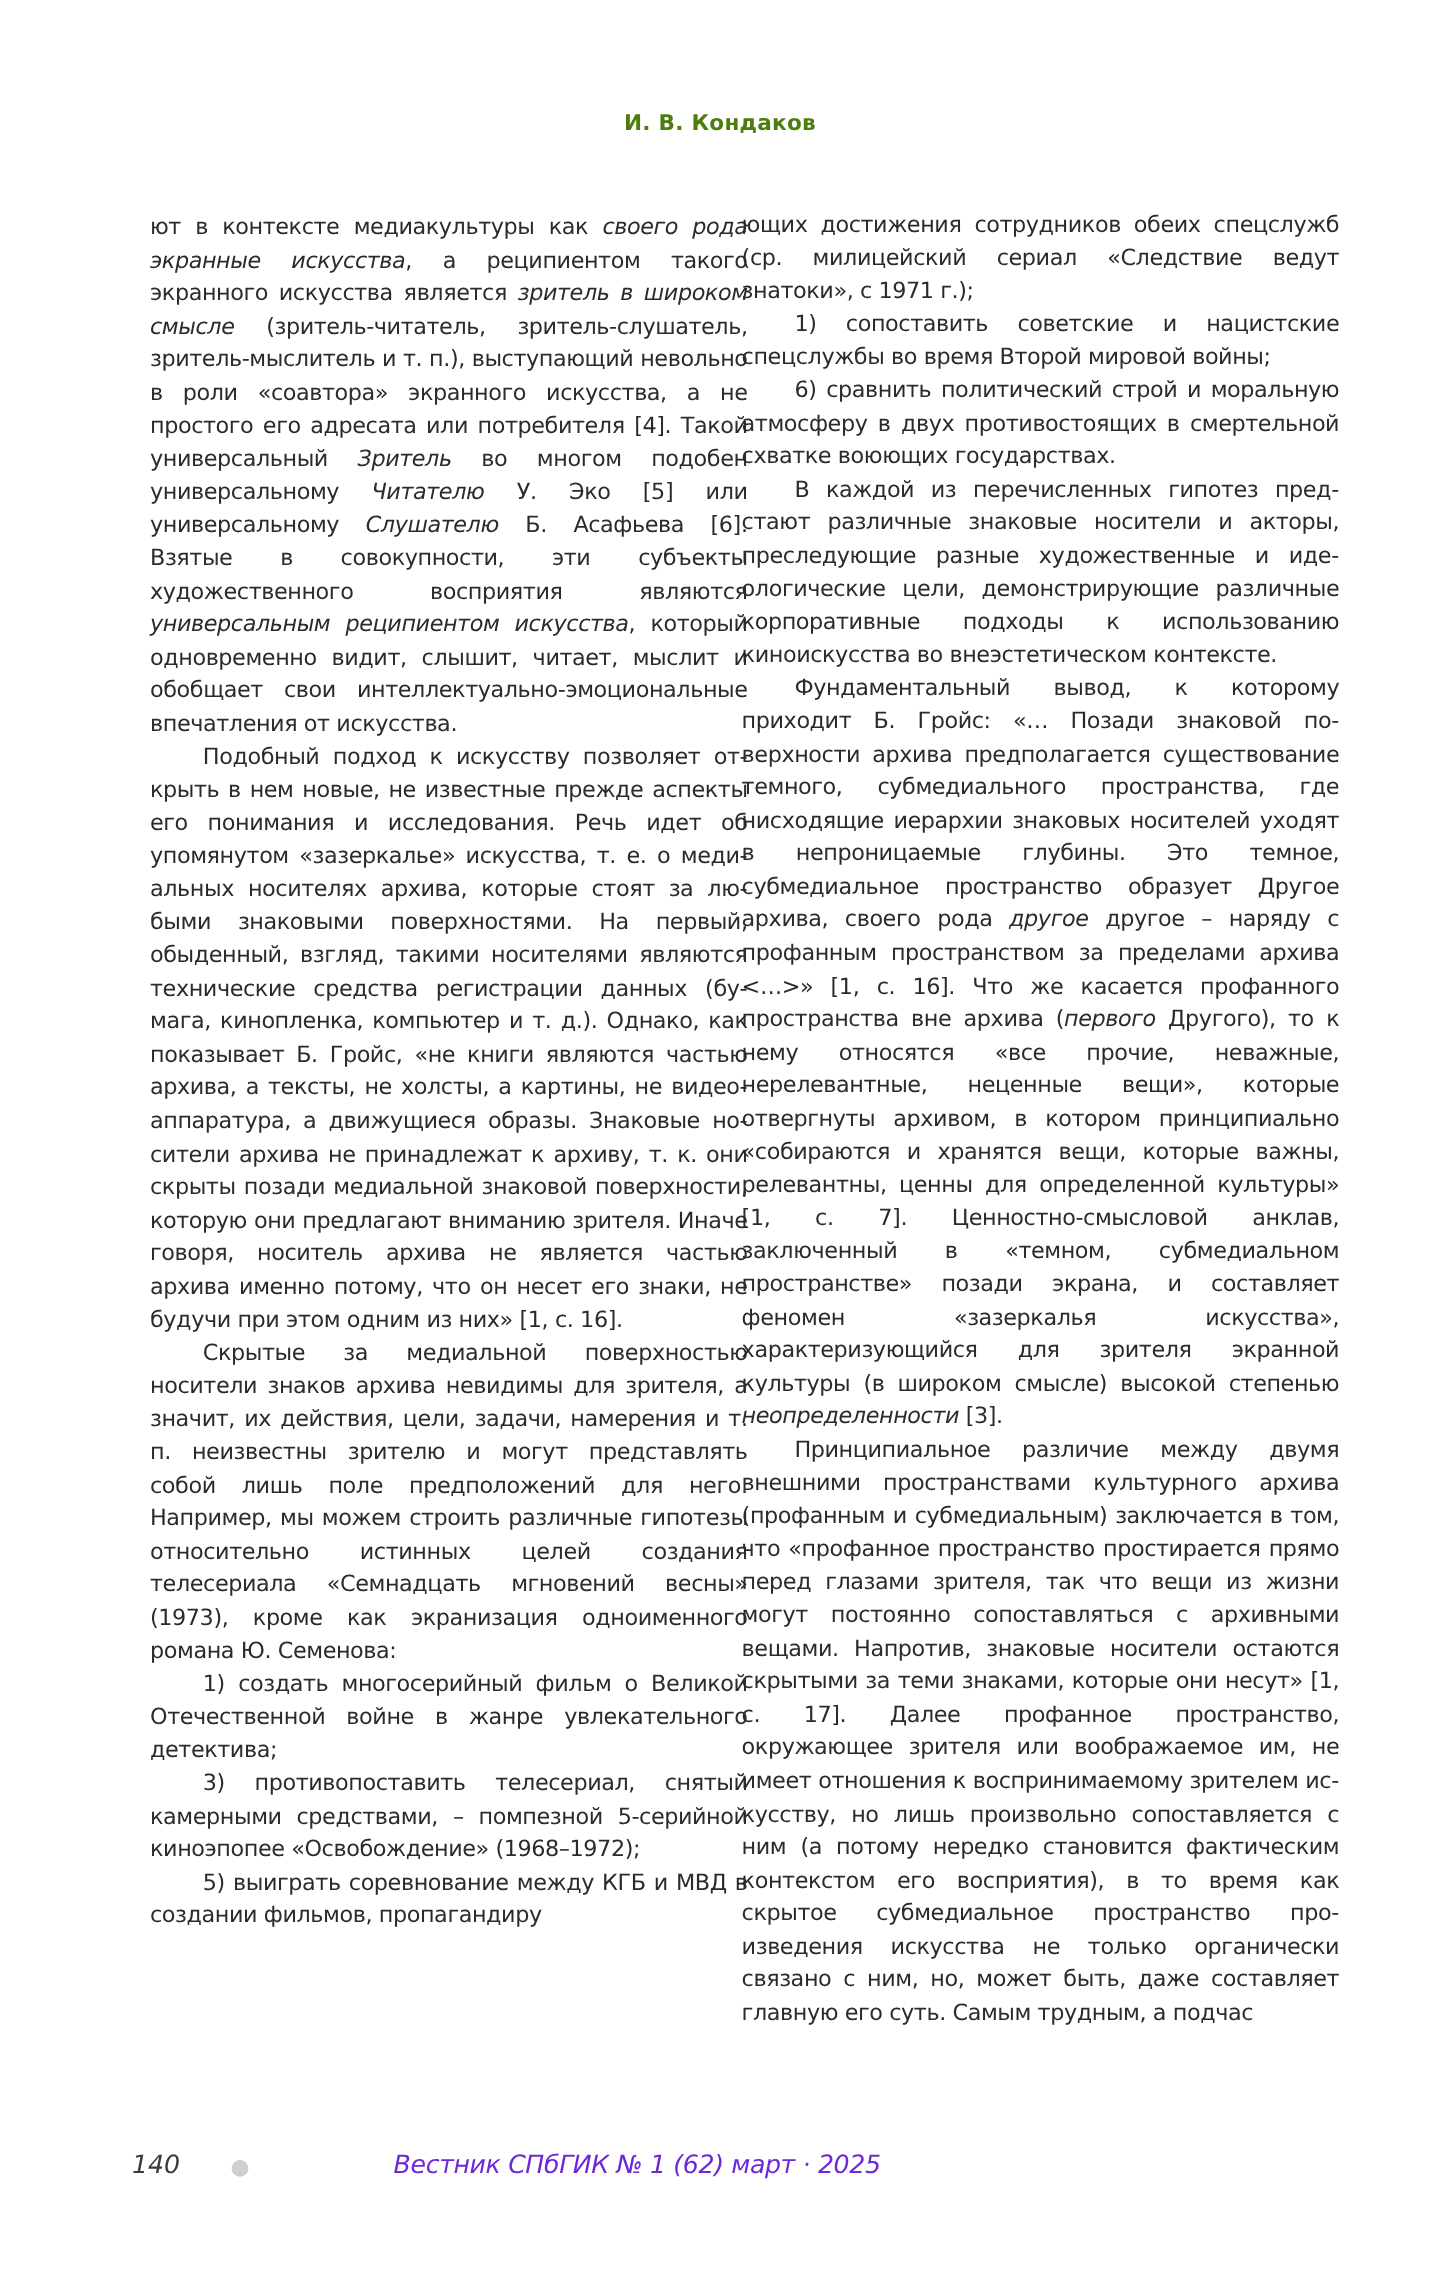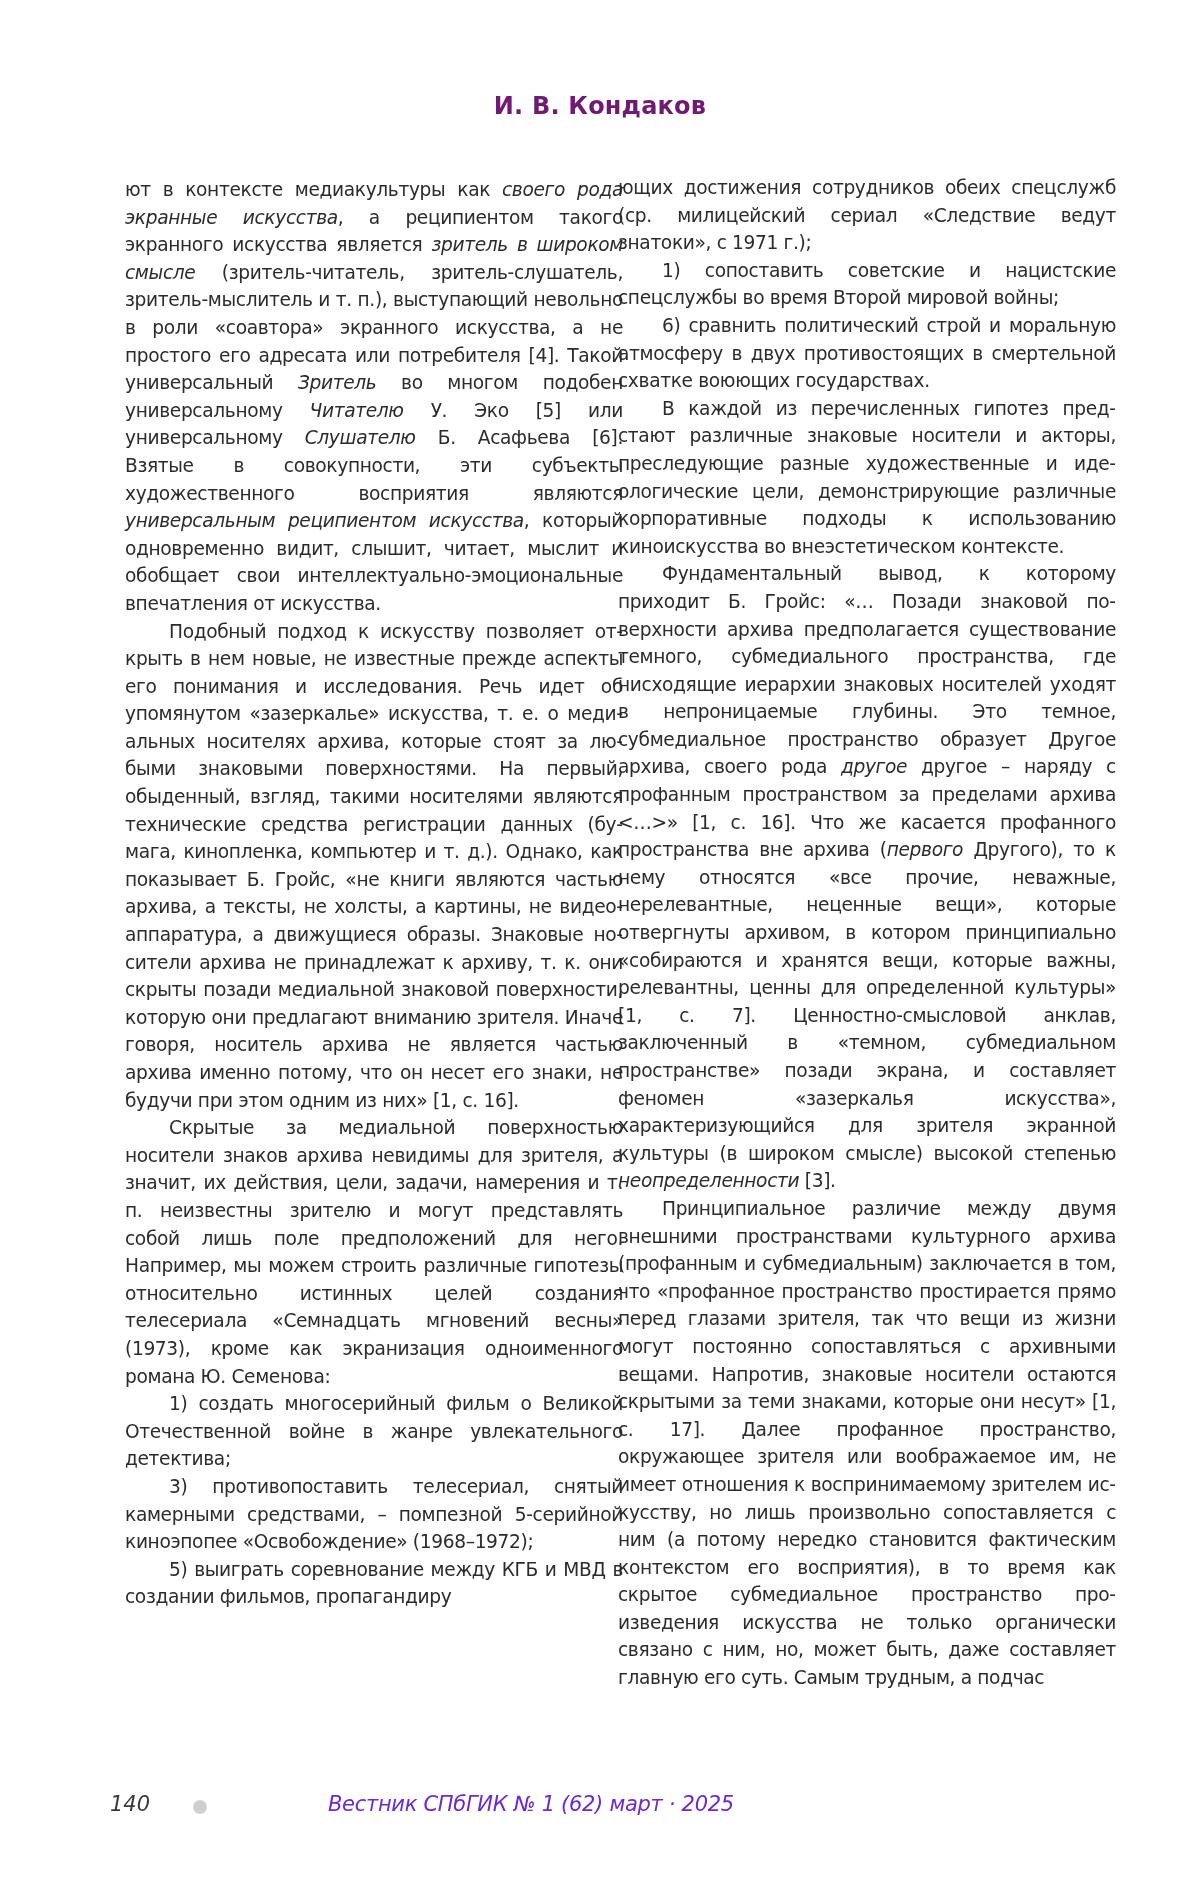--- a/index.html
+++ b/index.html
@@ -3,21 +3,21 @@
 <meta charset="utf-8">
 <style>
   html, body { margin: 0; padding: 0; background: #ffffff; }
   body {
     width: 1200px; height: 1892px; position: relative; overflow: hidden;
     font-family: "DejaVu Sans", "Liberation Sans", sans-serif;
     color: #2b2b2b;
   }
   .running-head {
     position: absolute; top: 92px; left: 0; width: 1200px;
-    text-align: center; font-size: 24px; font-weight: bold; color: #701a75;
+    text-align: center; font-size: 18px; font-weight: bold; color: #4d7c0f;
     letter-spacing: 0.2px;
   }
   .column {
     position: absolute; top: 176px; width: 498px;
     font-size: 18.6px; line-height: 27.6px; letter-spacing: -0.35px;
     text-align: justify; hyphens: manual;
   }
   .col-left { left: 110px; margin-left: 15px; }
   .col-right { left: 618px; top: 174px; }
   .para { margin: 0; text-indent: 0; }

